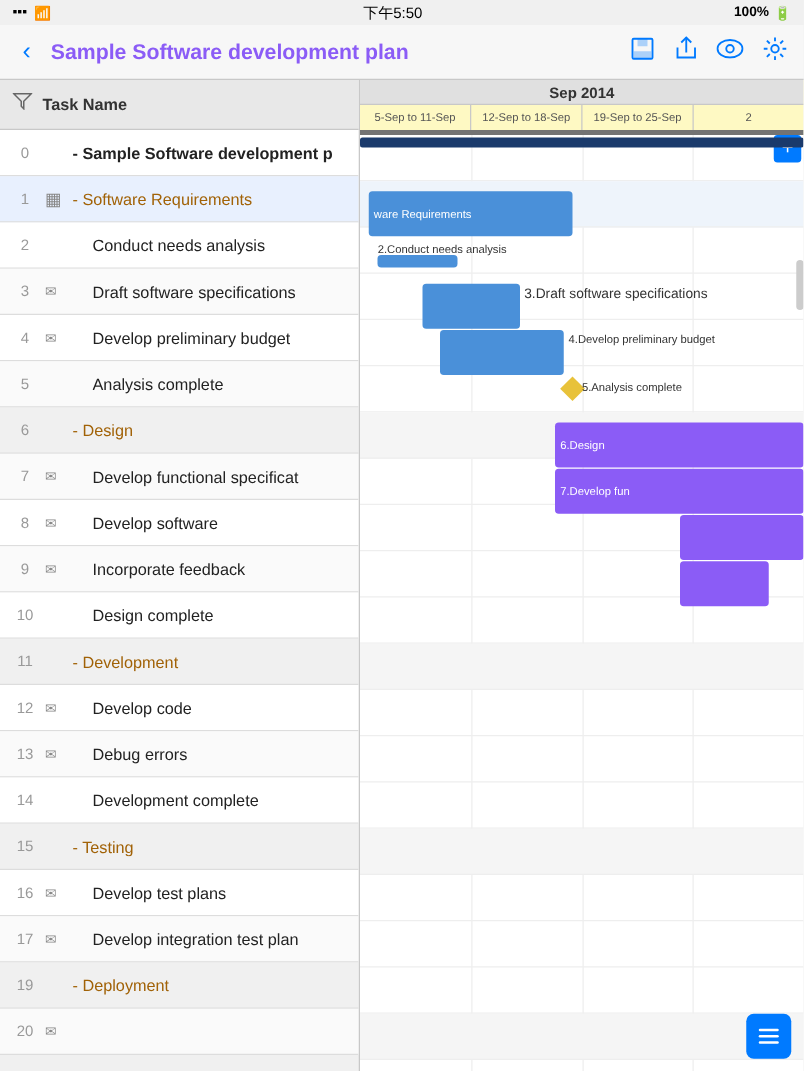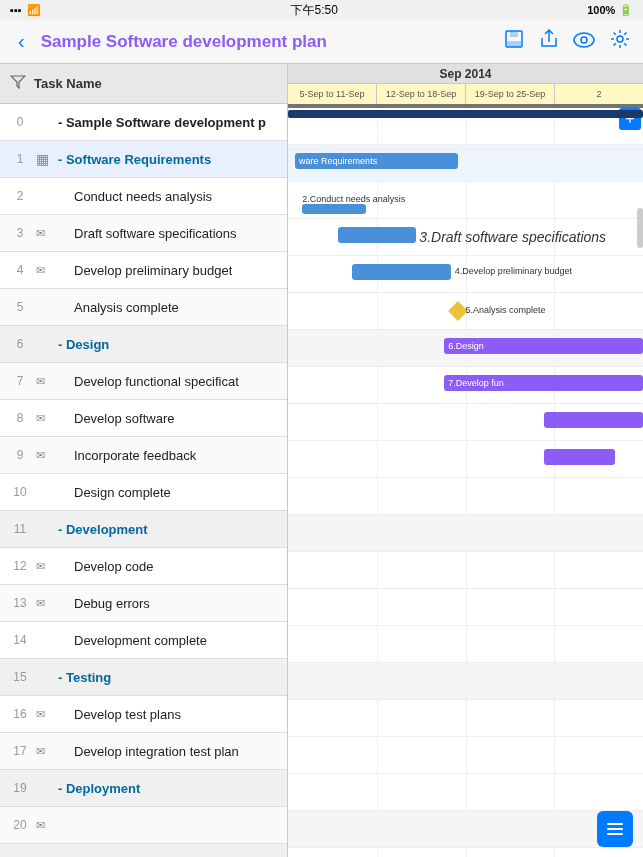--- a/index.html
+++ b/index.html
@@ -129,21 +129,21 @@
       color: #888;
     }
     .row-label {
       font-size: 13px;
       color: #222;
       overflow: hidden;
       text-overflow: ellipsis;
       white-space: nowrap;
     }
     .row-label.bold { font-weight: 700; }
-    .row-label.section { font-weight: 700; color: #0369a1; }
+    .row-label.section { font-weight: 400; color: #a16207; }
     .indent1 { margin-left: 16px; }
 
     
     .gantt-panel {
       flex: 1;
       overflow: hidden;
       display: flex;
       flex-direction: column;
       background: #fff;
       position: relative;
@@ -189,21 +189,21 @@
       height: 37px;
       border-bottom: 1px solid #eee;
       position: relative;
     }
     .gantt-row.section-bg { background: #f5f5f5; }
     .gantt-row.highlight-bg { background: #eef4fb; }
 
     
     .gantt-bar {
       position: absolute;
-      height: 16px;
+      height: 36px;
       top: 8px;
       border-radius: 3px;
       display: flex;
       align-items: center;
       padding: 0 4px;
       font-size: 10px;
       color: #fff;
       white-space: nowrap;
       overflow: visible;
     }
@@ -509,21 +509,21 @@
         </div>
       </div>
 
       <div class="gantt-row">
         <span class="gantt-label" style="left:4%; font-size:9px;">2.Conduct needs analysis</span>
         <div class="gantt-bar bar-blue" style="left:4%; width:18%; top:22px; height:10px;"></div>
       </div>
 
       <div class="gantt-row">
         <div class="gantt-bar bar-blue" style="left:14%; width:22%; top:8px;"></div>
-        <span class="gantt-label" style="left:37%; font-size:14px; top:10px;font-style:italic;">3.Draft software specifications</span>
+        <span class="gantt-label" style="left:37%; font-size:11px; top:10px;">3.Draft software specifications</span>
       </div>
 
       <div class="gantt-row">
         <div class="gantt-bar bar-blue" style="left:18%; width:28%; top:8px;"></div>
         <span class="gantt-label" style="left:47%; font-size:9px; top:10px;">4.Develop preliminary budget</span>
       </div>
 
       <div class="gantt-row">
         <div class="milestone" style="left:46%;"></div>
         <span class="gantt-label" style="left:50%; font-size:9px;">5.Analysis complete</span>

